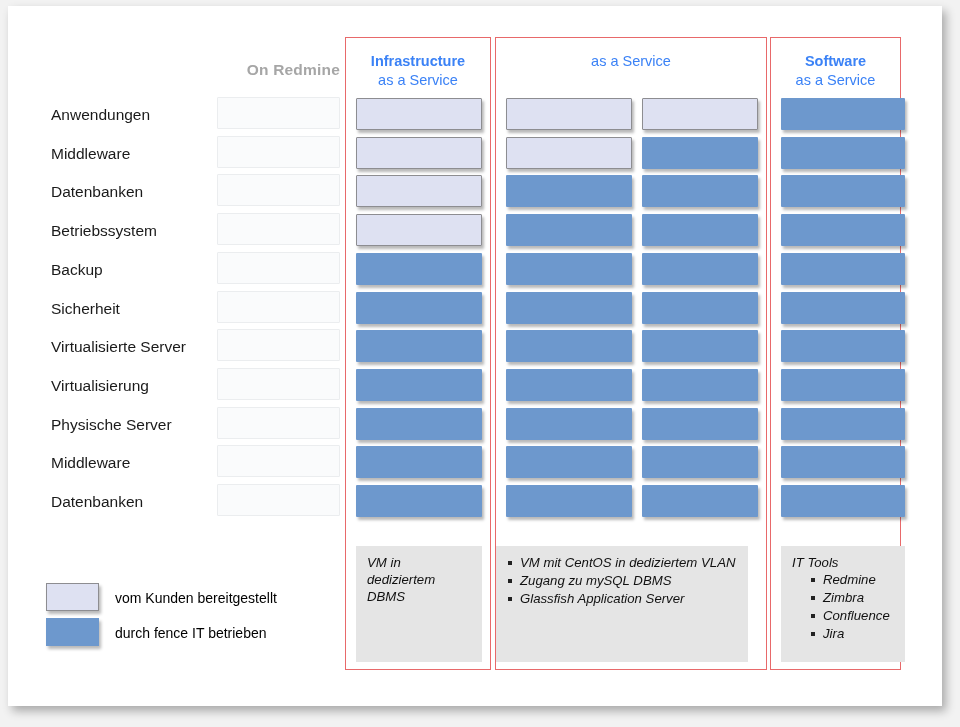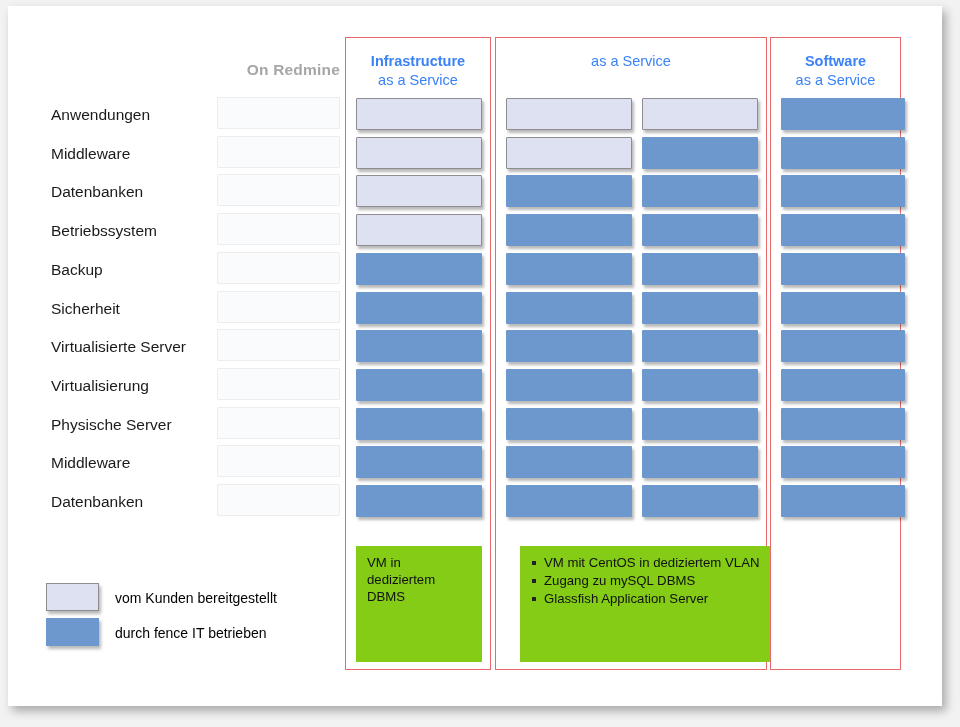--- a/index.html
+++ b/index.html
@@ -78,21 +78,22 @@
     border: 1.2px solid #8d8d91;
   }
   .cell.blue {
     background: #6d98cd;
     border: none;
   }
 
   
   .note {
     position: absolute;
-    background: #84cc16;
+    background: #e5e5e5;
+    font-style: italic;
     font-size: 13.2px;
     color: #111;
     line-height: 1.28;
     padding: 9px 10px 8px 11px;
   }
   .note .plain { display: block; }
   .note ul { list-style: none; }
   .note li {
     position: relative;
     padding-left: 13px;
@@ -200,21 +201,21 @@
           <div class="cell blue" style="left: 146px; width: 116px; top: 98.7px;"></div>
           <div class="cell blue" style="left: 146px; width: 116px; top: 137.4px;"></div>
           <div class="cell blue" style="left: 146px; width: 116px; top: 176.1px;"></div>
           <div class="cell blue" style="left: 146px; width: 116px; top: 214.8px;"></div>
           <div class="cell blue" style="left: 146px; width: 116px; top: 253.5px;"></div>
           <div class="cell blue" style="left: 146px; width: 116px; top: 292.2px;"></div>
           <div class="cell blue" style="left: 146px; width: 116px; top: 330.9px;"></div>
           <div class="cell blue" style="left: 146px; width: 116px; top: 369.6px;"></div>
           <div class="cell blue" style="left: 146px; width: 116px; top: 408.3px;"></div>
           <div class="cell blue" style="left: 146px; width: 116px; top: 447px;"></div>
-          <div class="note" style="left: 24px; top: 508px; width: 252px; height: 116px;">
+          <div class="note" style="left: 0; top: 508px; width: 252px; height: 116px;">
             <ul>
               <li>VM mit CentOS in dediziertem VLAN</li>
               <li>Zugang zu mySQL DBMS</li>
               <li>Glassfish Application Server</li>
             </ul>
           </div>
         </div>
         <div class="svc-col" style="left: 762px; width: 131px; height: 633px;">
           <div class="svc-head">
             <span class="h1">Software</span>
@@ -224,20 +225,29 @@
           <div class="cell blue" style="left: 10px; width: 124px; top: 98.7px;"></div>
           <div class="cell blue" style="left: 10px; width: 124px; top: 137.4px;"></div>
           <div class="cell blue" style="left: 10px; width: 124px; top: 176.1px;"></div>
           <div class="cell blue" style="left: 10px; width: 124px; top: 214.8px;"></div>
           <div class="cell blue" style="left: 10px; width: 124px; top: 253.5px;"></div>
           <div class="cell blue" style="left: 10px; width: 124px; top: 292.2px;"></div>
           <div class="cell blue" style="left: 10px; width: 124px; top: 330.9px;"></div>
           <div class="cell blue" style="left: 10px; width: 124px; top: 369.6px;"></div>
           <div class="cell blue" style="left: 10px; width: 124px; top: 408.3px;"></div>
           <div class="cell blue" style="left: 10px; width: 124px; top: 447px;"></div>
+          <div class="note" style="left: 10px; top: 508px; width: 124px; height: 116px;">
+            <span class="plain">IT Tools</span>
+            <ul class="indented">
+              <li>Redmine</li>
+              <li>Zimbra</li>
+              <li>Confluence</li>
+              <li>Jira</li>
+            </ul>
+          </div>
         </div>
       </div>
     <div id="legend-layer">
         <div class="legend-swatch light" style="top: 577px;"></div>
         <div class="legend-text" style="top: 584px;">vom Kunden bereitgestellt</div>
         <div class="legend-swatch blue" style="top: 612px;"></div>
         <div class="legend-text" style="top: 619px;">durch fence IT betrieben</div>
       </div>
 
   </div>

